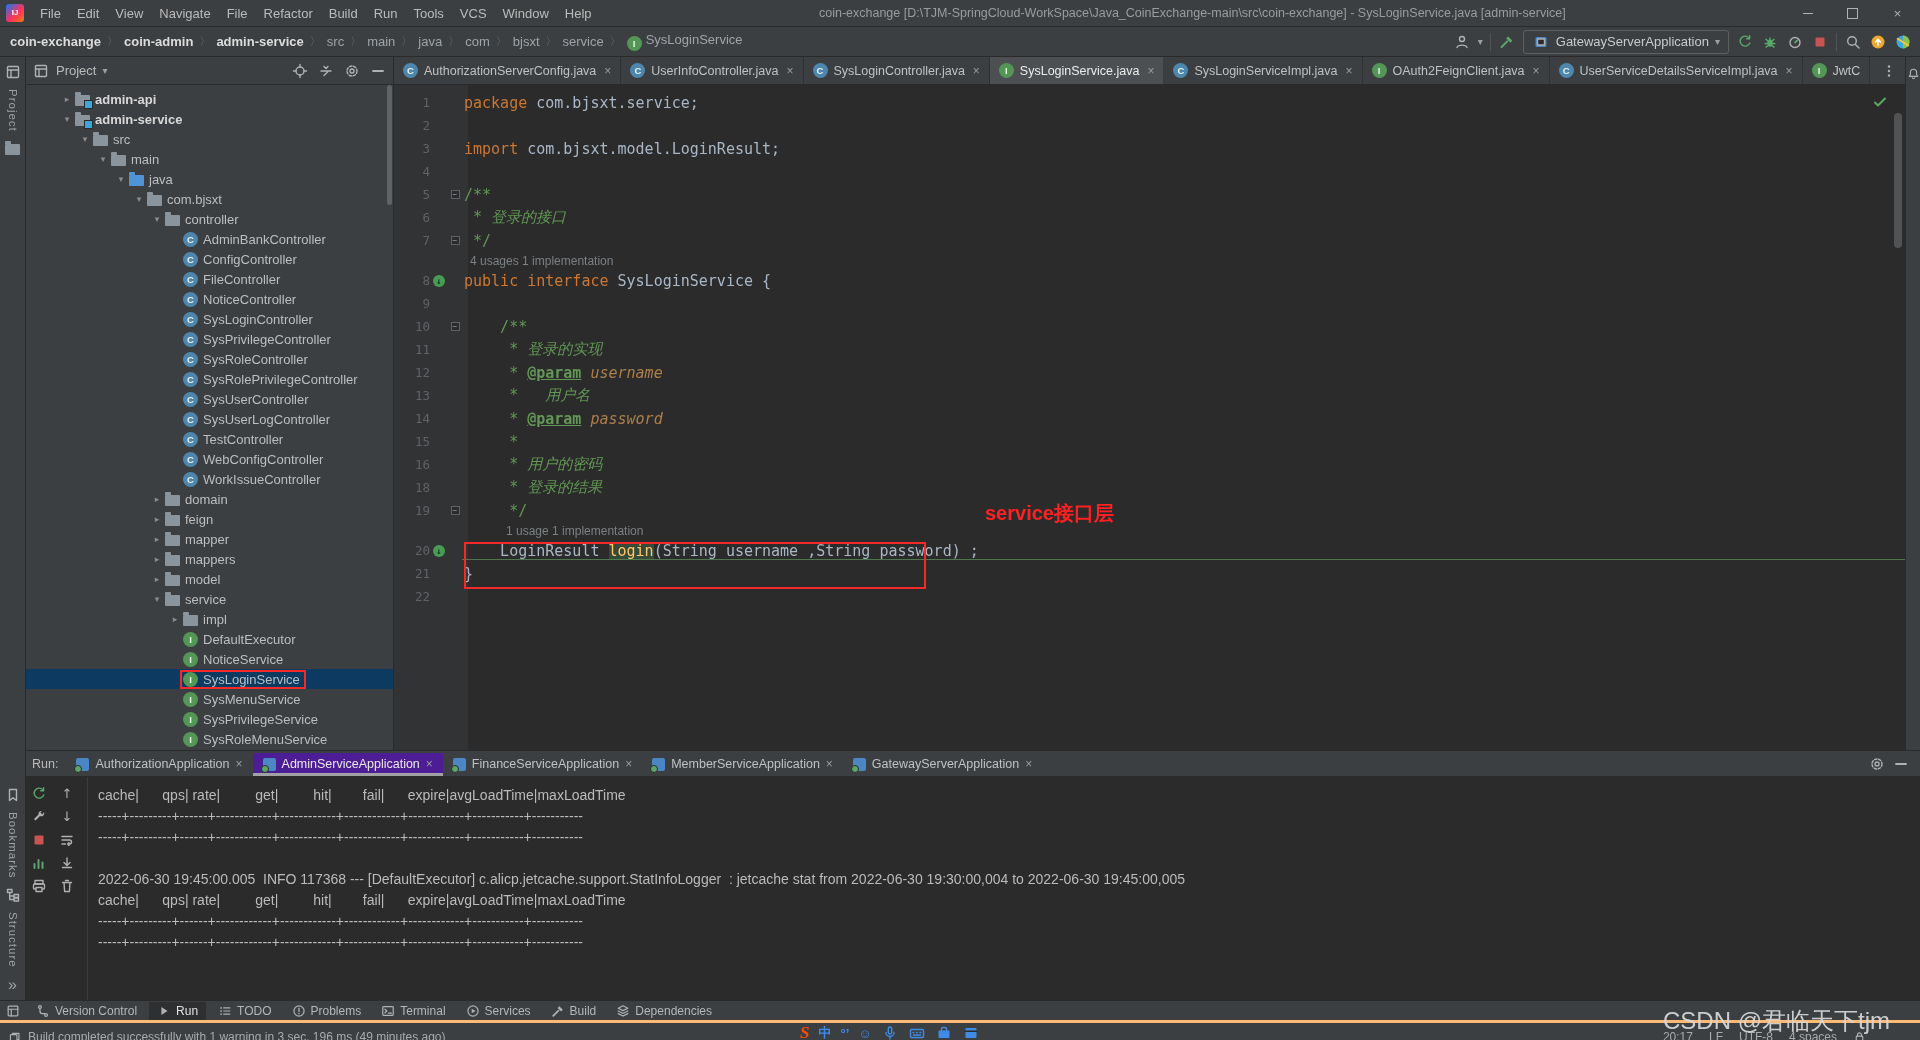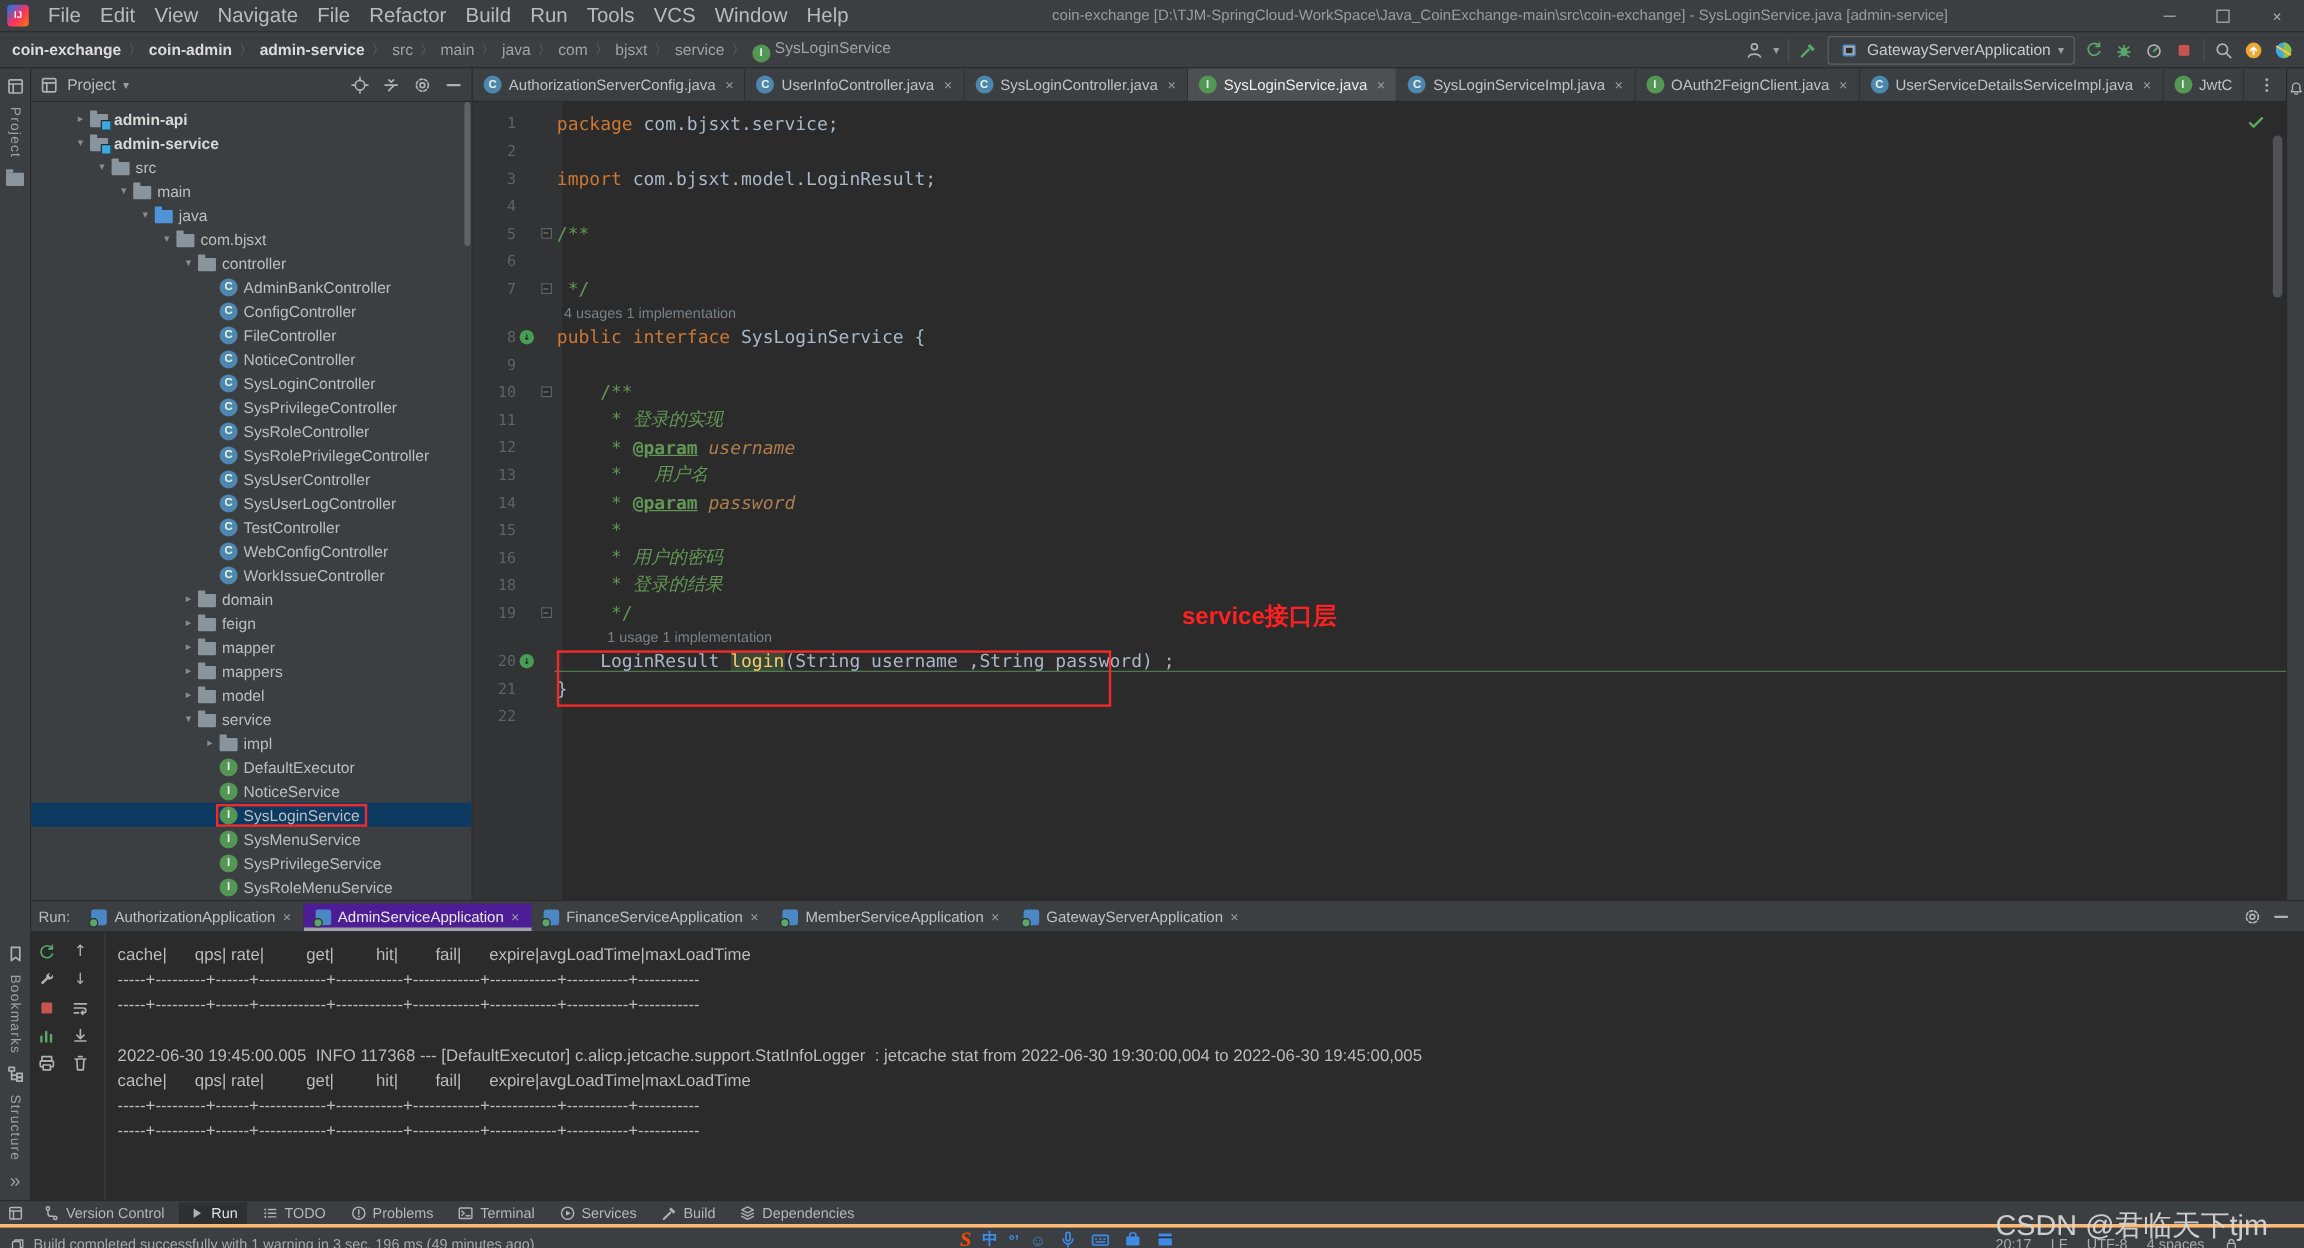--- a/index.html
+++ b/index.html
@@ -6,21 +6,21 @@
   html,body{width:1920px;height:1040px;overflow:hidden;background:#2B2B2B;
     font-family:"Liberation Sans",sans-serif;color:#BBBBBB;}
   svg{display:block}
   .svgi{display:inline-flex;align-items:center;justify-content:center;width:18px;height:18px;flex:none}
   
   .titlebar{height:27px;background:#3C3F41;display:flex;align-items:center;border-bottom:1px solid #2A2A2A;}
   .logo{width:18px;height:18px;margin:0 8px 0 6px;border-radius:3px;flex:none;
     background:linear-gradient(135deg,#087CFA,#FE315D 55%,#F97A12);
     color:#fff;font:bold 8px/18px "Liberation Sans",sans-serif;text-align:center;}
   .menus{display:flex;}
-  .menus span{padding:4px 8px;font-size:17px;color:#BBBBBB;cursor:default;}
+  .menus span{padding:4px 8px;font-size:13px;color:#BBBBBB;cursor:default;}
   .wtitle{flex:1;text-align:center;font-size:12.5px;color:#9A9C9E;white-space:nowrap;overflow:hidden;}
   .winbtns{display:flex;height:100%;}
   .winbtn{width:45px;display:flex;align-items:center;justify-content:center;color:#AFB1B3;font-size:13px;}
   .wb-min::after{content:"";width:10px;height:1px;background:#AFB1B3;display:block;}
   .wb-max::after{content:"";width:9px;height:9px;border:1px solid #AFB1B3;display:block;}
   
   .navbar{height:30px;background:#3C3F41;display:flex;align-items:center;border-bottom:1px solid #2A2A2A;padding:0 8px;}
   .crumbs{display:flex;align-items:center;font-size:13px;white-space:nowrap;}
   .crumbs .seg{color:#9FA4A8;padding:2px 2px;}
   .crumbs .seg.b{color:#DCDCDC;font-weight:bold;}
@@ -542,21 +542,21 @@
               <svg width="16" height="16" viewBox="0 0 16 16" fill="none" stroke="#AFB1B3" stroke-width="1.4" stroke-linecap="round" stroke-linejoin="round">
                 <path d="M3 8.5l3 3 7-7" stroke="#5BA85B" stroke-width="2"></path>
               </svg>
             </span>
           <div class="escroll"></div>
         <div class="crow"><span class="gn">1</span><span class="gi"></span><span class="gf"></span><span class="ctext"><span class="tk-k">package</span><span class="tk-p"> com.bjsxt.service;</span></span></div>
             <div class="crow"><span class="gn">2</span><span class="gi"></span><span class="gf"></span><span class="ctext"></span></div>
             <div class="crow"><span class="gn">3</span><span class="gi"></span><span class="gf"></span><span class="ctext"><span class="tk-k">import</span><span class="tk-p"> com.bjsxt.model.LoginResult;</span></span></div>
             <div class="crow"><span class="gn">4</span><span class="gi"></span><span class="gf"></span><span class="ctext"></span></div>
             <div class="crow"><span class="gn">5</span><span class="gi"></span><span class="gf"><span class="foldbox">−</span></span><span class="ctext"><span class="tk-d">/**</span></span></div>
-            <div class="crow"><span class="gn">6</span><span class="gi"></span><span class="gf"></span></div>
+            <div class="crow"><span class="gn">6</span><span class="gi"></span><span class="gf"></span><span class="ctext"><span class="tk-d"> * </span><span class="tk-di">登录的接口</span></span></div>
             <div class="crow"><span class="gn">7</span><span class="gi"></span><span class="gf"><span class="foldbox">−</span></span><span class="ctext"><span class="tk-d"> */</span></span></div>
             <div class="inlay">
               <span class="gpad"></span>
               <span style="padding-left: 2px;">4 usages   1 implementation</span>
             </div>
             <div class="crow"><span class="gn">8</span><span class="gi"><span class="implic">↓</span></span><span class="gf"></span><span class="ctext"><span class="tk-k">public</span><span class="tk-p"> </span><span class="tk-k">interface</span><span class="tk-p"> SysLoginService {</span></span></div>
             <div class="crow"><span class="gn">9</span><span class="gi"></span><span class="gf"></span><span class="ctext"></span></div>
             <div class="crow"><span class="gn">10</span><span class="gi"></span><span class="gf"><span class="foldbox">−</span></span><span class="ctext"><span class="tk-d">    /**</span></span></div>
             <div class="crow"><span class="gn">11</span><span class="gi"></span><span class="gf"></span><span class="ctext"><span class="tk-d">     * </span><span class="tk-di">登录的实现</span></span></div>
             <div class="crow"><span class="gn">12</span><span class="gi"></span><span class="gf"></span><span class="ctext"><span class="tk-d">     * </span><span class="tk-dt">@param</span><span class="tk-dv"> username</span></span></div>

